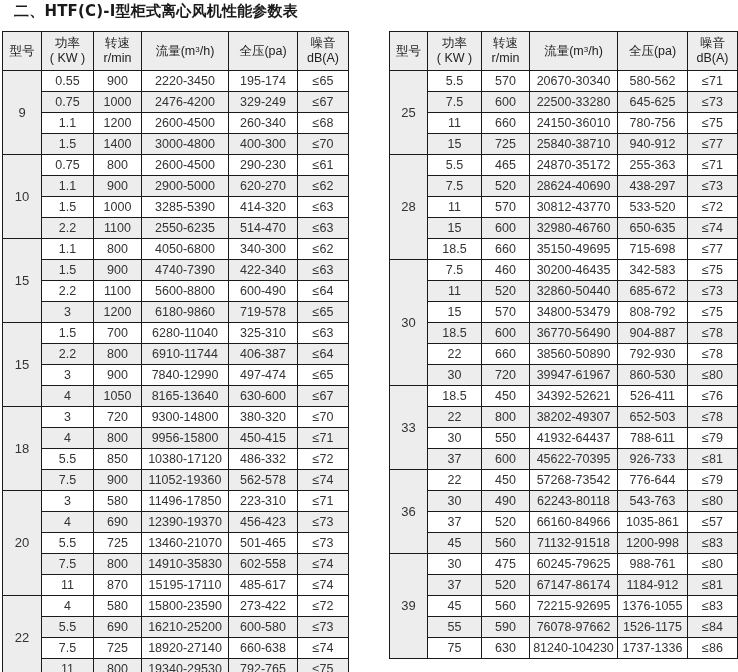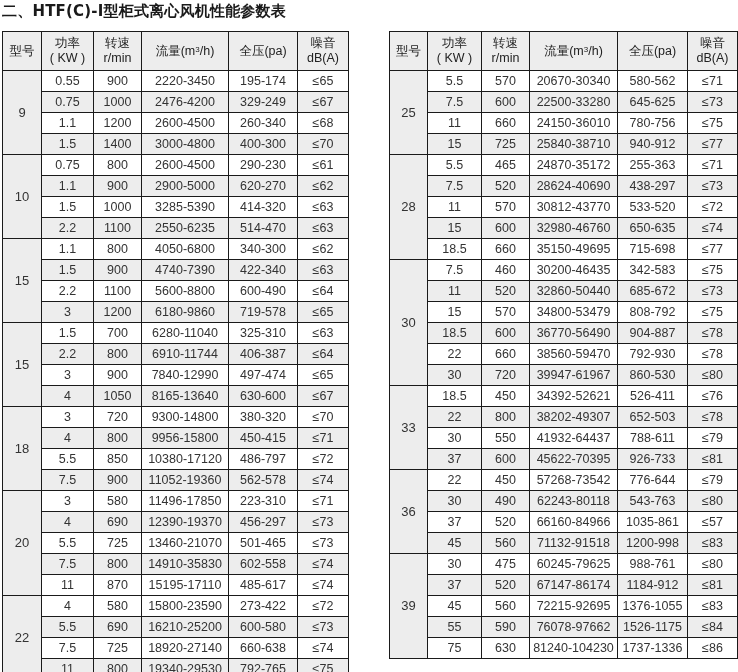--- a/index.html
+++ b/index.html
@@ -1,18 +1,18 @@
 <!DOCTYPE html>
 <html><head>
 <meta charset="utf-8">
 <style>
   html, body { margin:0; padding:0; background:#ffffff; }
   body { width:738px; height:672px; overflow:hidden; position:relative;
          font-family:"Liberation Sans","DejaVu Sans",sans-serif; color:#222; }
-  .title { position:absolute; left:2px; top:2px; font-size:15px; font-weight:bold;
+  .title { position:absolute; left:14px; top:2px; font-size:15px; font-weight:bold;
            font-family:"DejaVu Sans","Liberation Sans",sans-serif; color:#1a1a1a; letter-spacing:0.2px; }
   table { position:absolute; border-collapse:collapse; table-layout:fixed; font-size:12.5px; }
   #tbl-left { left:2px; top:31px; width:346px; }
   #tbl-right { left:389px; top:31px; width:348px; }
   th, td { border:1px solid #1a1a1a; text-align:center; padding:0; white-space:nowrap; overflow:hidden; }
   th { height:38px; background:#ededed; font-weight:normal; font-size:12.5px; line-height:15px; color:#222; }
   td { height:20px; line-height:20px; color:#333; }
   td.model { background:#ededed; font-size:13px; }
   tr.alt td.v { background:#ededed; }
   tr.plain td.v { background:#ffffff; }
@@ -171,21 +171,21 @@
         <td class="v">4</td>
         <td class="v">800</td>
         <td class="v">9956-15800</td>
         <td class="v">450-415</td>
         <td class="v">≤71</td>
       </tr>
       <tr class="plain">
         <td class="v">5.5</td>
         <td class="v">850</td>
         <td class="v">10380-17120</td>
-        <td class="v">486-797</td>
+        <td class="v">486-332</td>
         <td class="v">≤72</td>
       </tr>
       <tr class="alt">
         <td class="v">7.5</td>
         <td class="v">900</td>
         <td class="v">11052-19360</td>
         <td class="v">562-578</td>
         <td class="v">≤74</td>
       </tr>
       <tr class="plain">
@@ -193,21 +193,21 @@
         <td class="v">3</td>
         <td class="v">580</td>
         <td class="v">11496-17850</td>
         <td class="v">223-310</td>
         <td class="v">≤71</td>
       </tr>
       <tr class="alt">
         <td class="v">4</td>
         <td class="v">690</td>
         <td class="v">12390-19370</td>
-        <td class="v">456-297</td>
+        <td class="v">456-423</td>
         <td class="v">≤73</td>
       </tr>
       <tr class="plain">
         <td class="v">5.5</td>
         <td class="v">725</td>
         <td class="v">13460-21070</td>
         <td class="v">501-465</td>
         <td class="v">≤73</td>
       </tr>
       <tr class="alt">
@@ -366,21 +366,21 @@
       <tr class="alt">
         <td class="v">18.5</td>
         <td class="v">600</td>
         <td class="v">36770-56490</td>
         <td class="v">904-887</td>
         <td class="v">≤78</td>
       </tr>
       <tr class="plain">
         <td class="v">22</td>
         <td class="v">660</td>
-        <td class="v">38560-59470</td>
+        <td class="v">38560-50890</td>
         <td class="v">792-930</td>
         <td class="v">≤78</td>
       </tr>
       <tr class="alt">
         <td class="v">30</td>
         <td class="v">720</td>
         <td class="v">39947-61967</td>
         <td class="v">860-530</td>
         <td class="v">≤80</td>
       </tr>

